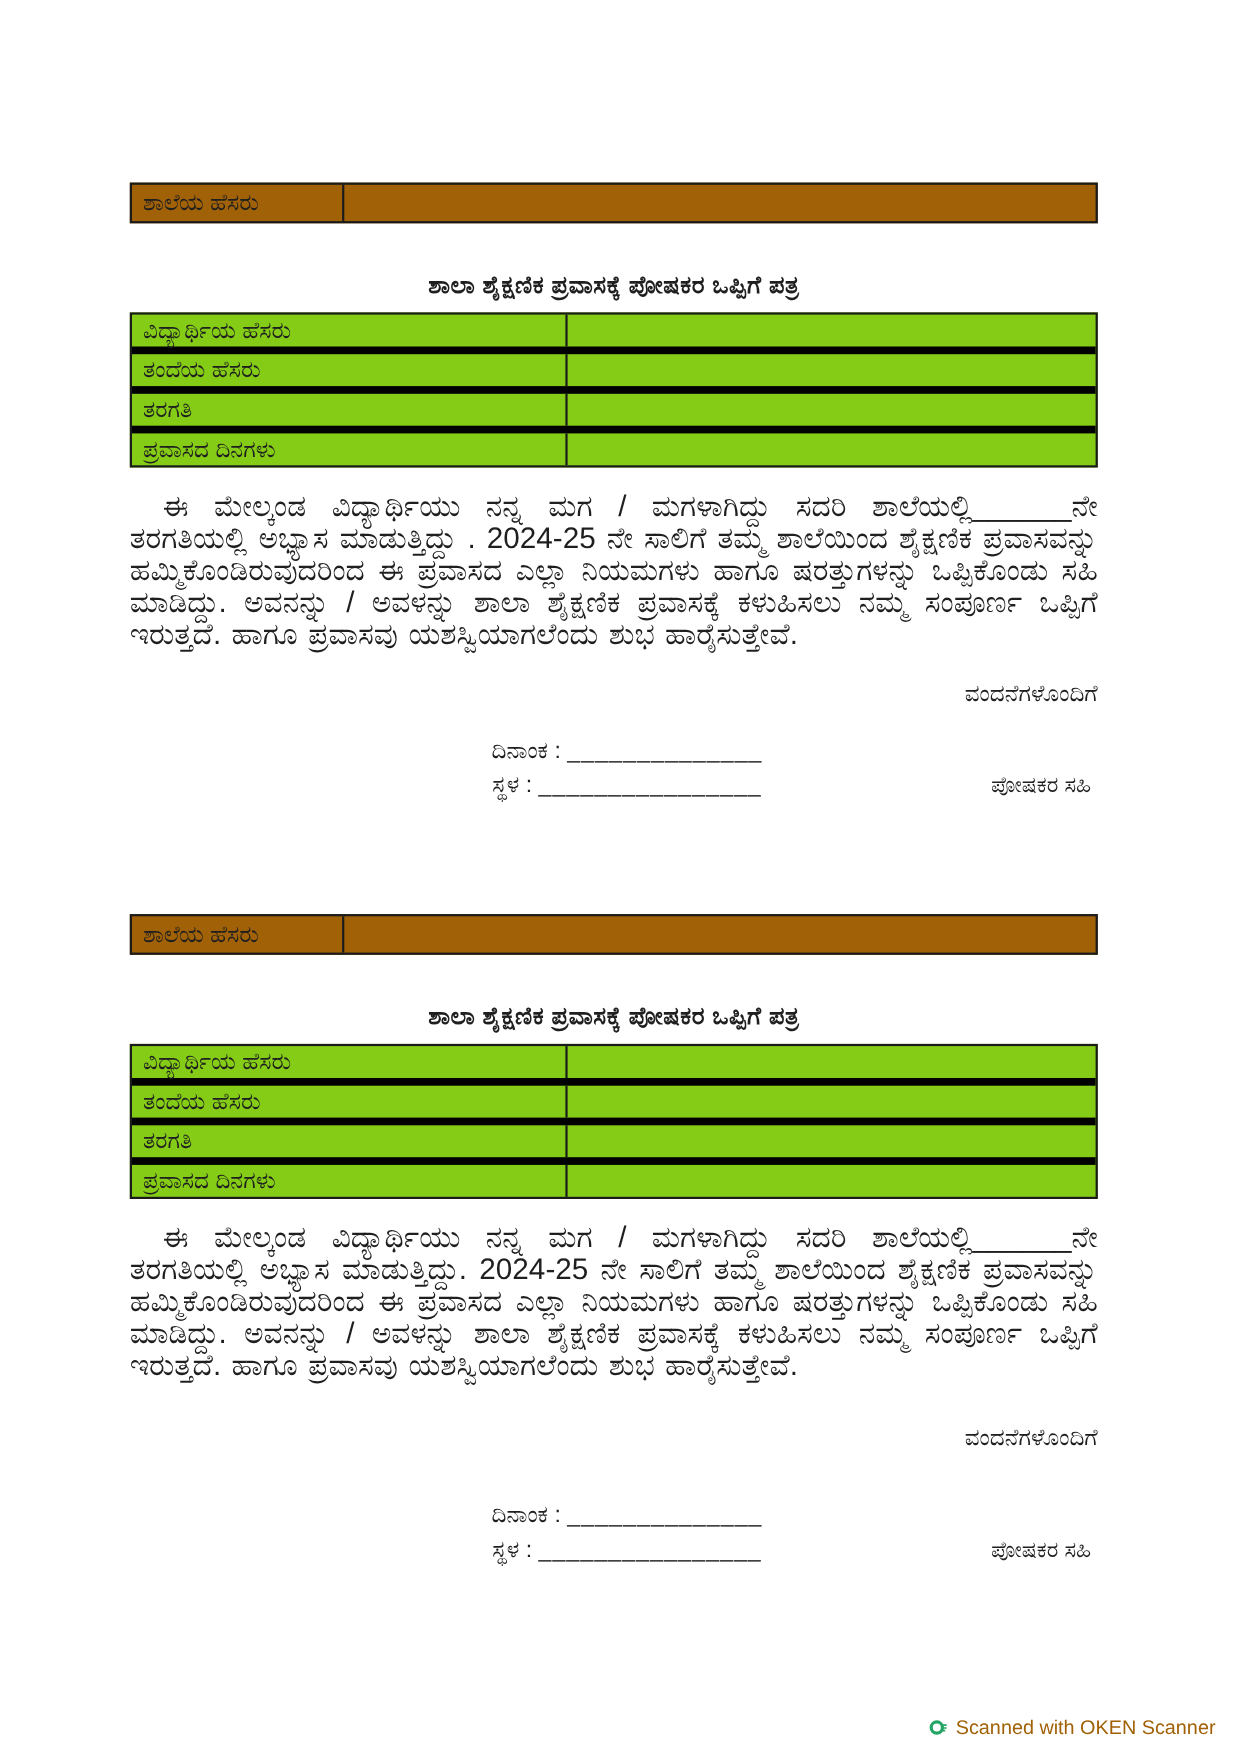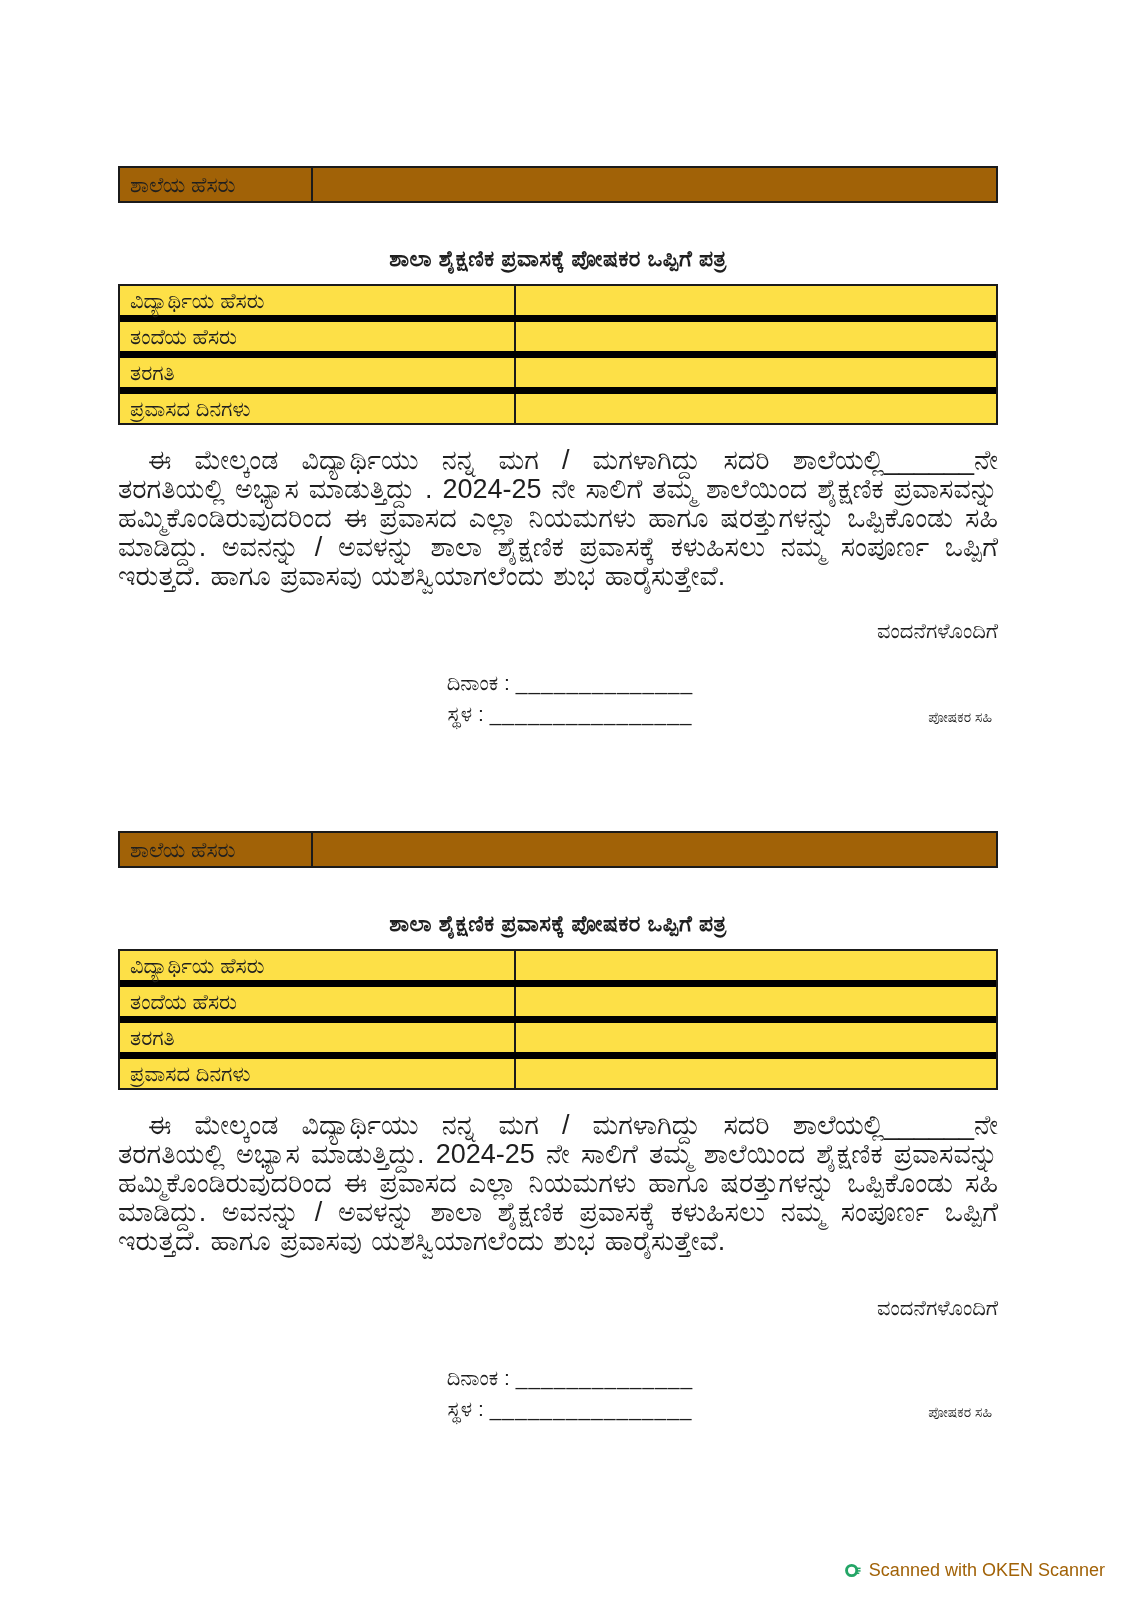--- a/index.html
+++ b/index.html
@@ -48,21 +48,21 @@
     font-weight: bold;
     font-size: 22px;
     margin-top: 43px;
     letter-spacing: 0.5px;
   }
 
   
   .info-table {
     border: 2px solid #1b1b1b;
     margin-top: 12px;
-    background: #fde047;
+    background: #84cc16;
   }
   .info-row {
     display: flex;
     height: 29px;
     border-top: 7px solid #000000;
   }
   .info-row:first-child { border-top: none; }
   .info-label {
     width: 384px;
     border-right: 2px solid #1b1b1b;
@@ -101,21 +101,21 @@
   .copy-2 .closing { margin-top: 42px; }
   .date-line, .place-line {
     line-height: 31px;
     white-space: nowrap;
   }
   .blank { letter-spacing: 1px; }
   .signature {
     position: absolute;
     right: 6px;
     bottom: 3px;
-    font-size: 14px;
+    font-size: 20px;
     white-space: nowrap;
   }
 
   
   .scan-badge {
     position: absolute;
     right: 26px;
     bottom: 19px;
     display: flex;
     align-items: center;

